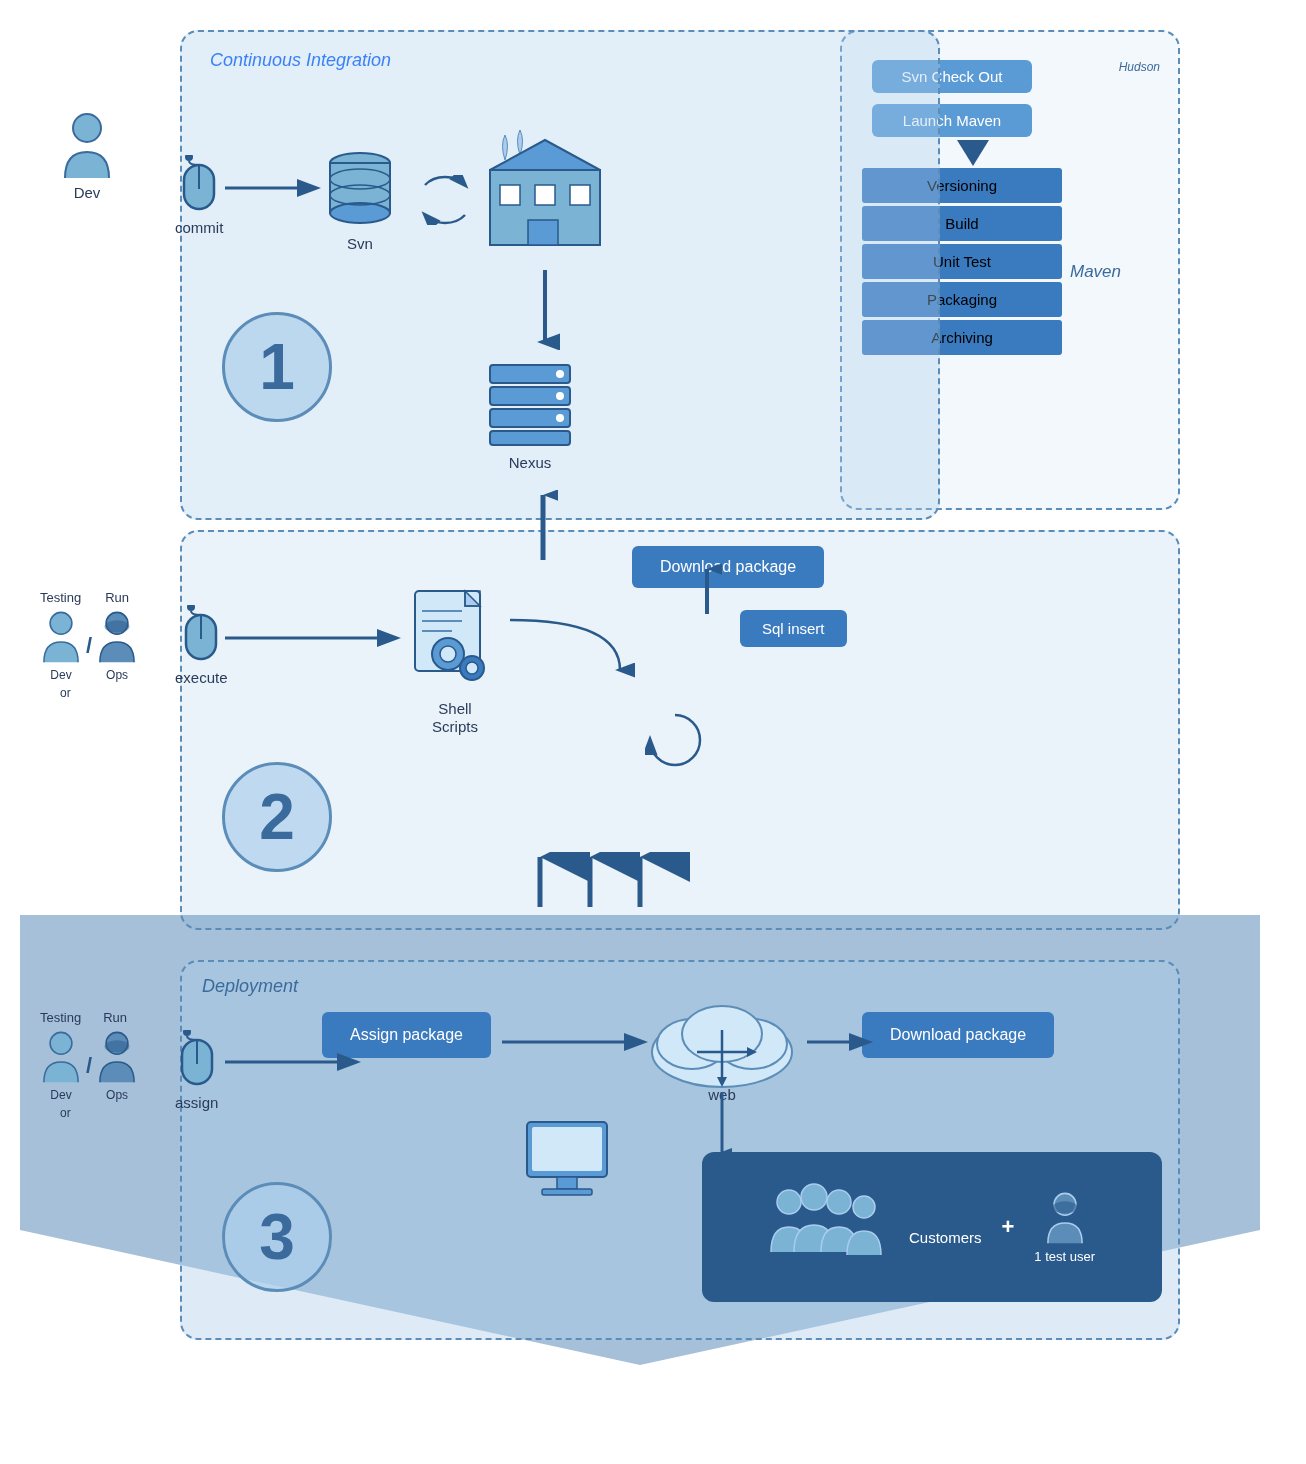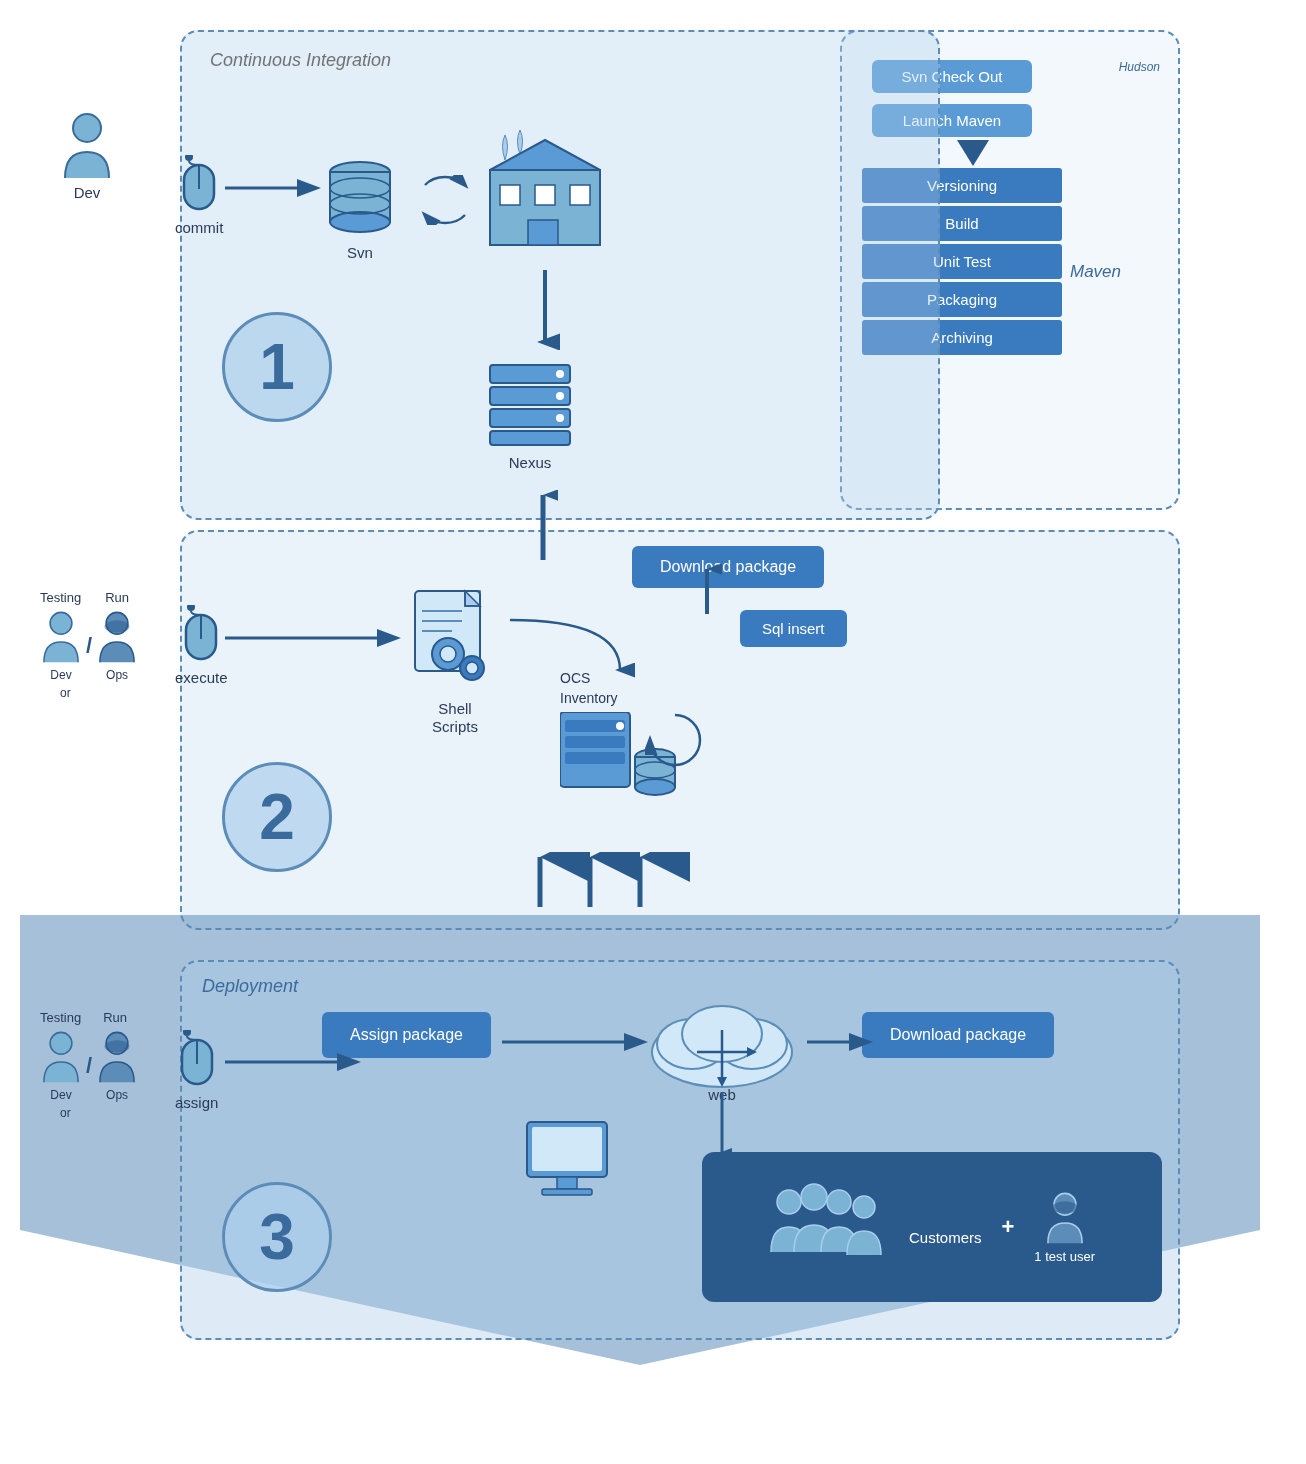--- a/index.html
+++ b/index.html
@@ -29,21 +29,21 @@
       height: 490px;
       background: rgba(173, 206, 235, 0.35);
       border: 2.5px dashed #5b8db8;
       border-radius: 18px;
     }
     .section1-label {
       position: absolute;
       top: 18px;
       left: 28px;
       font-size: 18px;
-      color: #737373;
+      color: #3b82f6;
       font-style: italic;
     }
 
     
     .hudson-area {
       position: absolute;
       top: 10px;
       left: 820px;
       width: 340px;
       height: 480px;
@@ -77,21 +77,21 @@
 
     
     .maven-stack {
       position: absolute;
       top: 136px;
       left: 20px;
       width: 200px;
     }
     .maven-item {
       background: #3a7abf;
-      color: #ffffff;
+      color: #000000;
       text-align: center;
       padding: 9px 0;
       font-size: 15px;
       margin-bottom: 3px;
       border-radius: 3px;
     }
     .maven-label {
       position: absolute;
       top: 136px;
       left: 228px;
@@ -274,21 +274,21 @@
     <svg width="100" height="20">
       <defs>
           <marker id="ah1" markerWidth="8" markerHeight="8" refX="6" refY="3" orient="auto">
             <path d="M0,0 L0,6 L8,3 z" fill="#2a5a8c"></path>
           </marker>
         </defs>
       <line x1="0" y1="10" x2="90" y2="10" stroke="#2a5a8c" stroke-width="3" marker-end="url(#ah1)"></line>
     </svg>
   </div>
 
-  <div style="position:absolute; top:140px; left:305px; text-align:center;">
+  <div style="position:absolute; top:131px; left:305px; text-align:center;">
     <svg width="70" height="80" viewBox="0 0 70 80">
       <ellipse cx="35" cy="12" rx="30" ry="10" fill="#7ab3d4" stroke="#2a5a8c" stroke-width="2"></ellipse>
       <rect x="5" y="12" width="60" height="50" fill="#7ab3d4" stroke="#2a5a8c" stroke-width="2"></rect>
       <ellipse cx="35" cy="62" rx="30" ry="10" fill="#5b9bd5" stroke="#2a5a8c" stroke-width="2"></ellipse>
       <ellipse cx="35" cy="28" rx="30" ry="10" fill="none" stroke="#2a5a8c" stroke-width="1.5"></ellipse>
       <ellipse cx="35" cy="44" rx="30" ry="10" fill="none" stroke="#2a5a8c" stroke-width="1.5"></ellipse>
     </svg>
     <div class="label-text">Svn</div>
   </div>
 
@@ -454,38 +454,20 @@
     <svg width="200" height="80">
       <defs>
           <marker id="ah7" markerWidth="8" markerHeight="8" refX="3" refY="6" orient="auto">
             <path d="M0,0 L6,0 L3,8 z" fill="#2a5a8c"></path>
           </marker>
         </defs>
       <path d="M10,10 Q120,10 120,60" stroke="#2a5a8c" stroke-width="2.5" fill="none" marker-end="url(#ah7)"></path>
     </svg>
   </div>
 
-  <div style="position:absolute; top:650px; left:540px;">
-    <div style="font-size:14px; color:#2a3a5a; margin-bottom:4px;">OCS</div>
-    <div style="font-size:14px; color:#2a3a5a; margin-bottom:6px;">Inventory</div>
-    
-    <svg width="120" height="90" viewBox="0 0 120 90">
-
-      <rect x="0" y="0" width="70" height="75" rx="4" fill="#5b9bd5" stroke="#2a5a8c" stroke-width="2"></rect>
-      <rect x="5" y="8" width="60" height="12" rx="2" fill="#3a7abf"></rect>
-      <rect x="5" y="24" width="60" height="12" rx="2" fill="#3a7abf"></rect>
-      <rect x="5" y="40" width="60" height="12" rx="2" fill="#3a7abf"></rect>
-      <circle cx="60" cy="14" r="4" fill="#fff"></circle>
-
-      <ellipse cx="95" cy="45" rx="20" ry="8" fill="#7ab3d4" stroke="#2a5a8c" stroke-width="2"></ellipse>
-      <rect x="75" y="45" width="40" height="30" fill="#7ab3d4" stroke="#2a5a8c" stroke-width="2"></rect>
-      <ellipse cx="95" cy="75" rx="20" ry="8" fill="#5b9bd5" stroke="#2a5a8c" stroke-width="2"></ellipse>
-      <ellipse cx="95" cy="58" rx="20" ry="8" fill="none" stroke="#2a5a8c" stroke-width="1.5"></ellipse>
-    </svg>
-  </div>
 
   <div style="position:absolute; top:690px; left:625px;">
     <svg width="60" height="60">
       <defs>
           <marker id="ah8" markerWidth="8" markerHeight="8" refX="6" refY="3" orient="auto">
             <path d="M0,0 L0,6 L8,3 z" fill="#2a5a8c"></path>
           </marker>
         </defs>
       <path d="M30,5 A25,25 0 1,1 5,30" stroke="#2a5a8c" stroke-width="2.5" fill="none" marker-end="url(#ah8)"></path>
     </svg>

